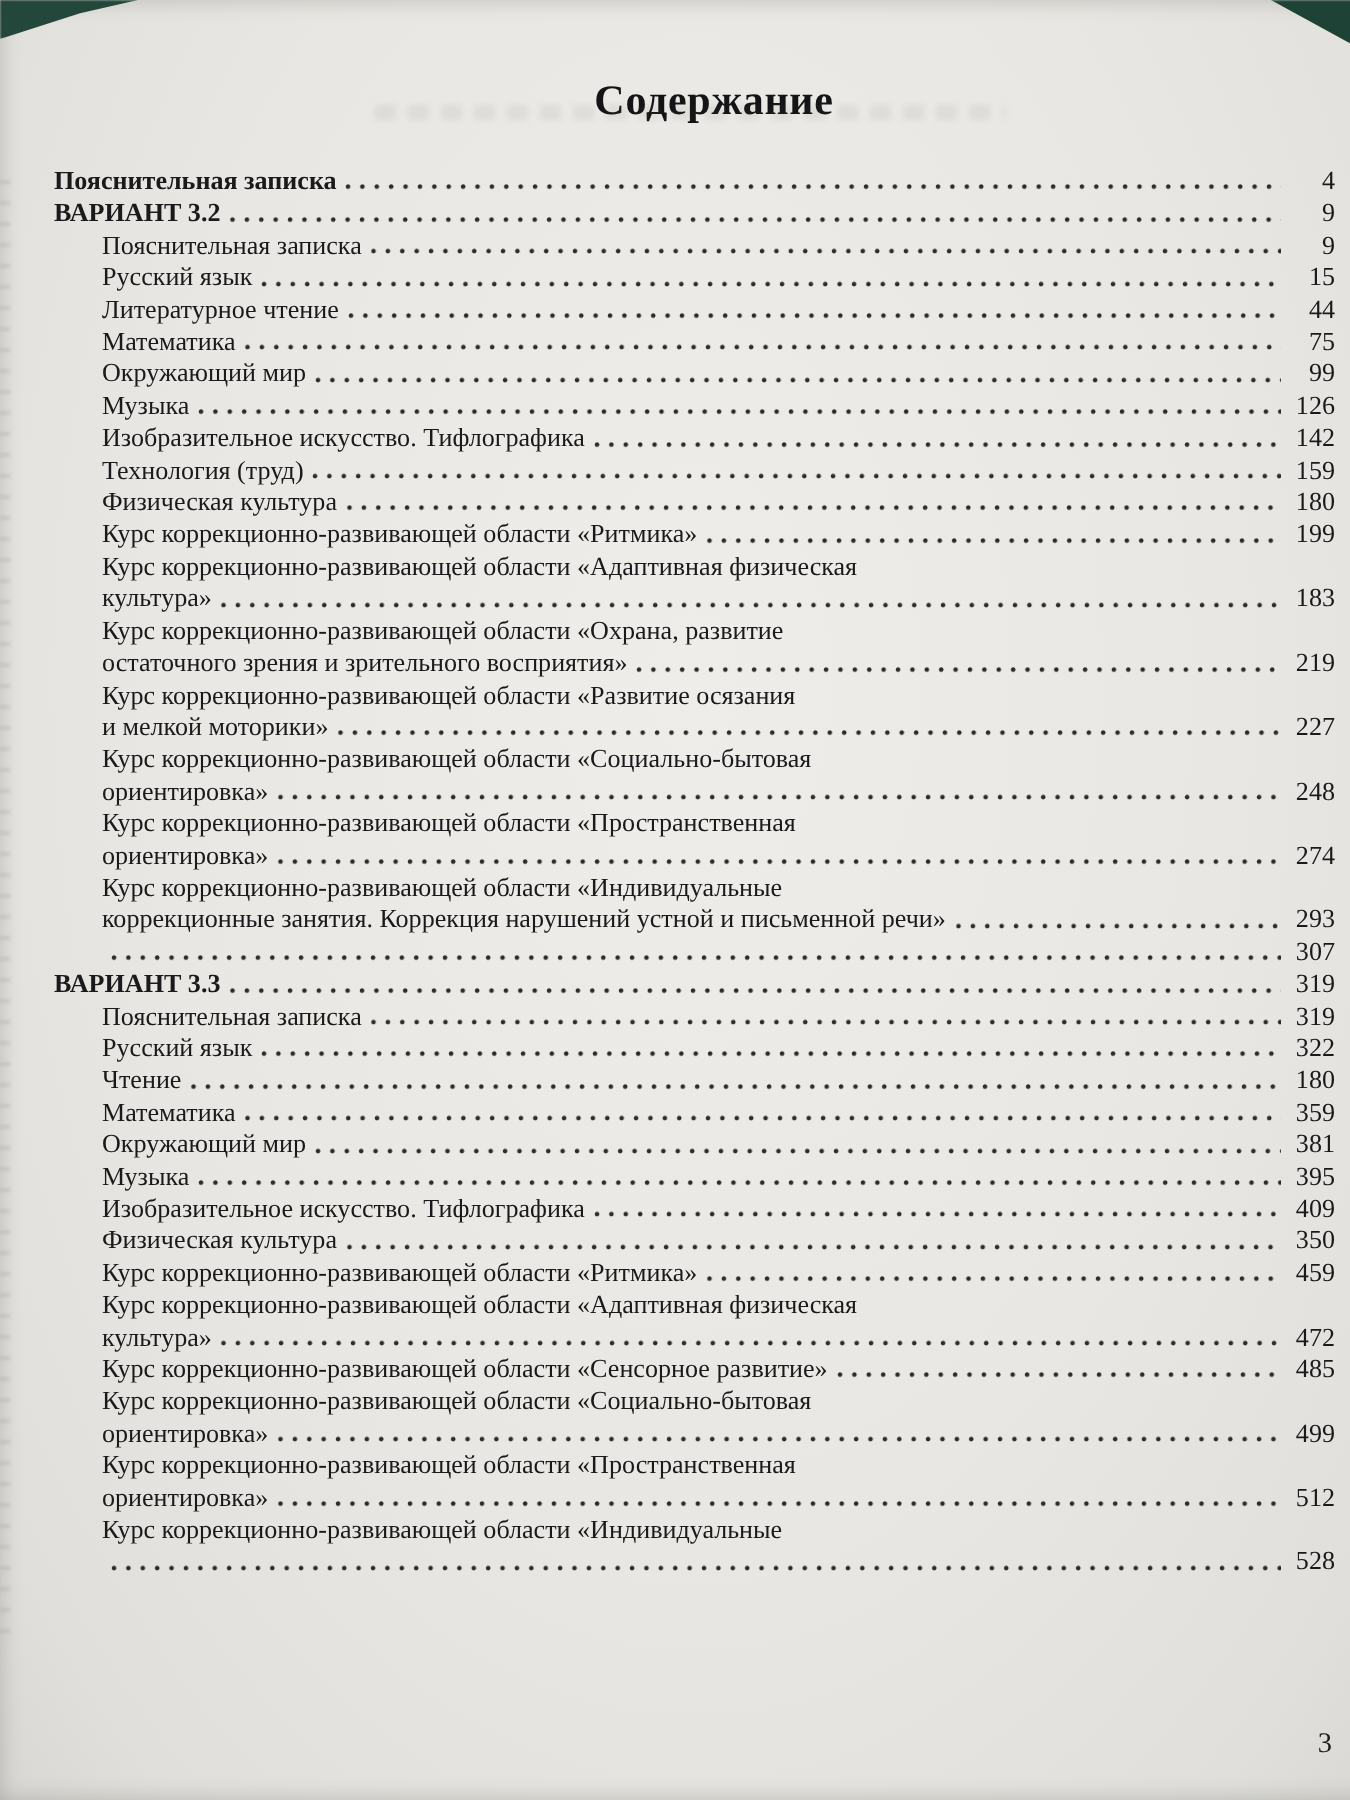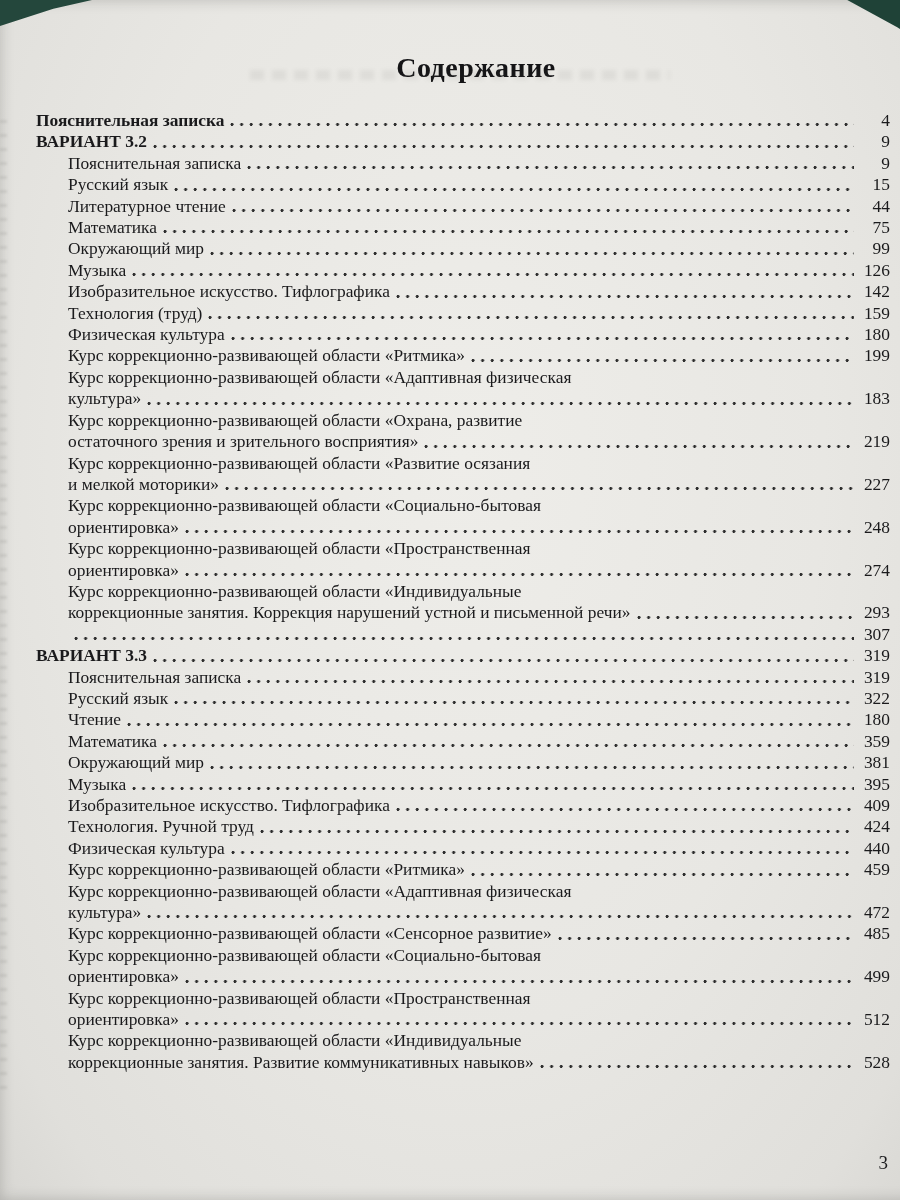--- a/index.html
+++ b/index.html
@@ -305,30 +305,23 @@
       </div>
       <div class="entry indent">
         <div class="line">
           <span class="txt">Изобразительное искусство. Тифлографика</span>
           <span class="leader"></span>
           <span class="pg">409</span>
         </div>
       </div>
       <div class="entry indent">
         <div class="line">
-          <span class="txt">Технология. Ручной труд</span>
-          <span class="leader"></span>
-          <span class="pg">424</span>
-        </div>
-      </div>
-      <div class="entry indent">
-        <div class="line">
           <span class="txt">Физическая культура</span>
           <span class="leader"></span>
-          <span class="pg">440</span>
+          <span class="pg">350</span>
         </div>
       </div>
       <div class="entry indent">
         <div class="line">
           <span class="txt">Курс коррекционно-развивающей области «Ритмика»</span>
           <span class="leader"></span>
           <span class="pg">459</span>
         </div>
       </div>
       <div class="entry indent">
@@ -366,21 +359,20 @@
           <span class="txt">ориентировка»</span>
           <span class="leader"></span>
           <span class="pg">512</span>
         </div>
       </div>
       <div class="entry indent">
         <div class="line">
           <span class="txt">Курс коррекционно-развивающей области «Индивидуальные</span>
         </div>
         <div class="line">
-          <span class="txt">коррекционные занятия. Развитие коммуникативных навыков»</span>
           <span class="leader"></span>
           <span class="pg">528</span>
         </div>
       </div>
     </div>
 
   <div class="folio">3</div>
 </div>
 
 </body></html>

